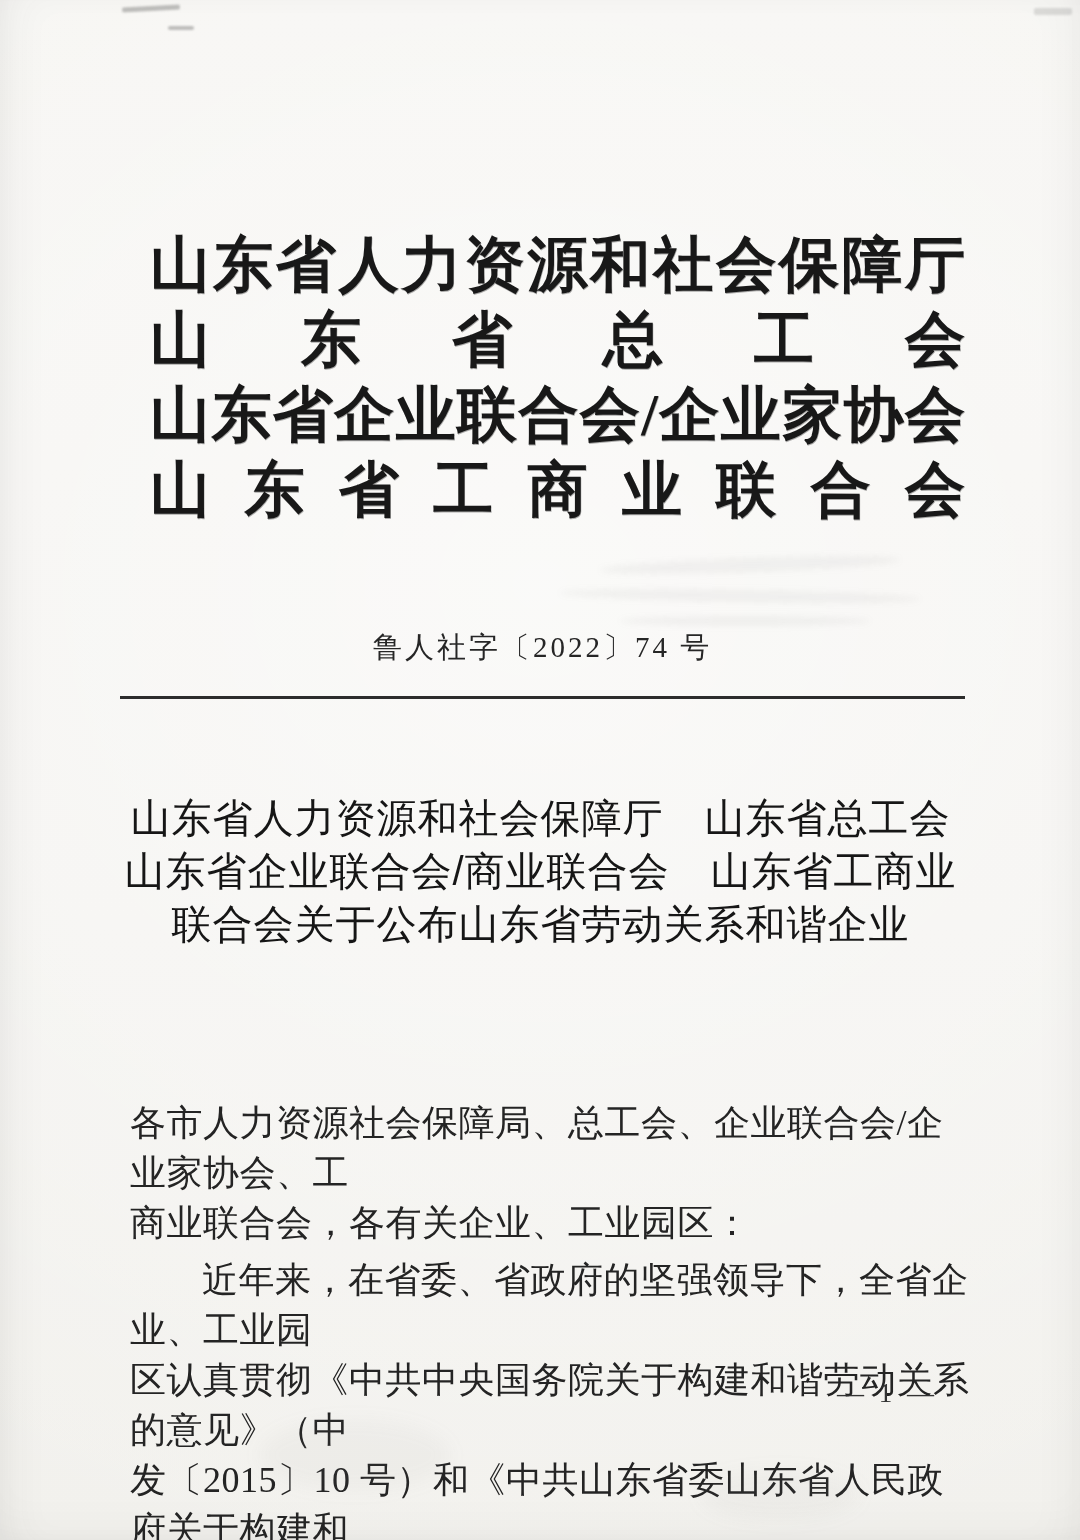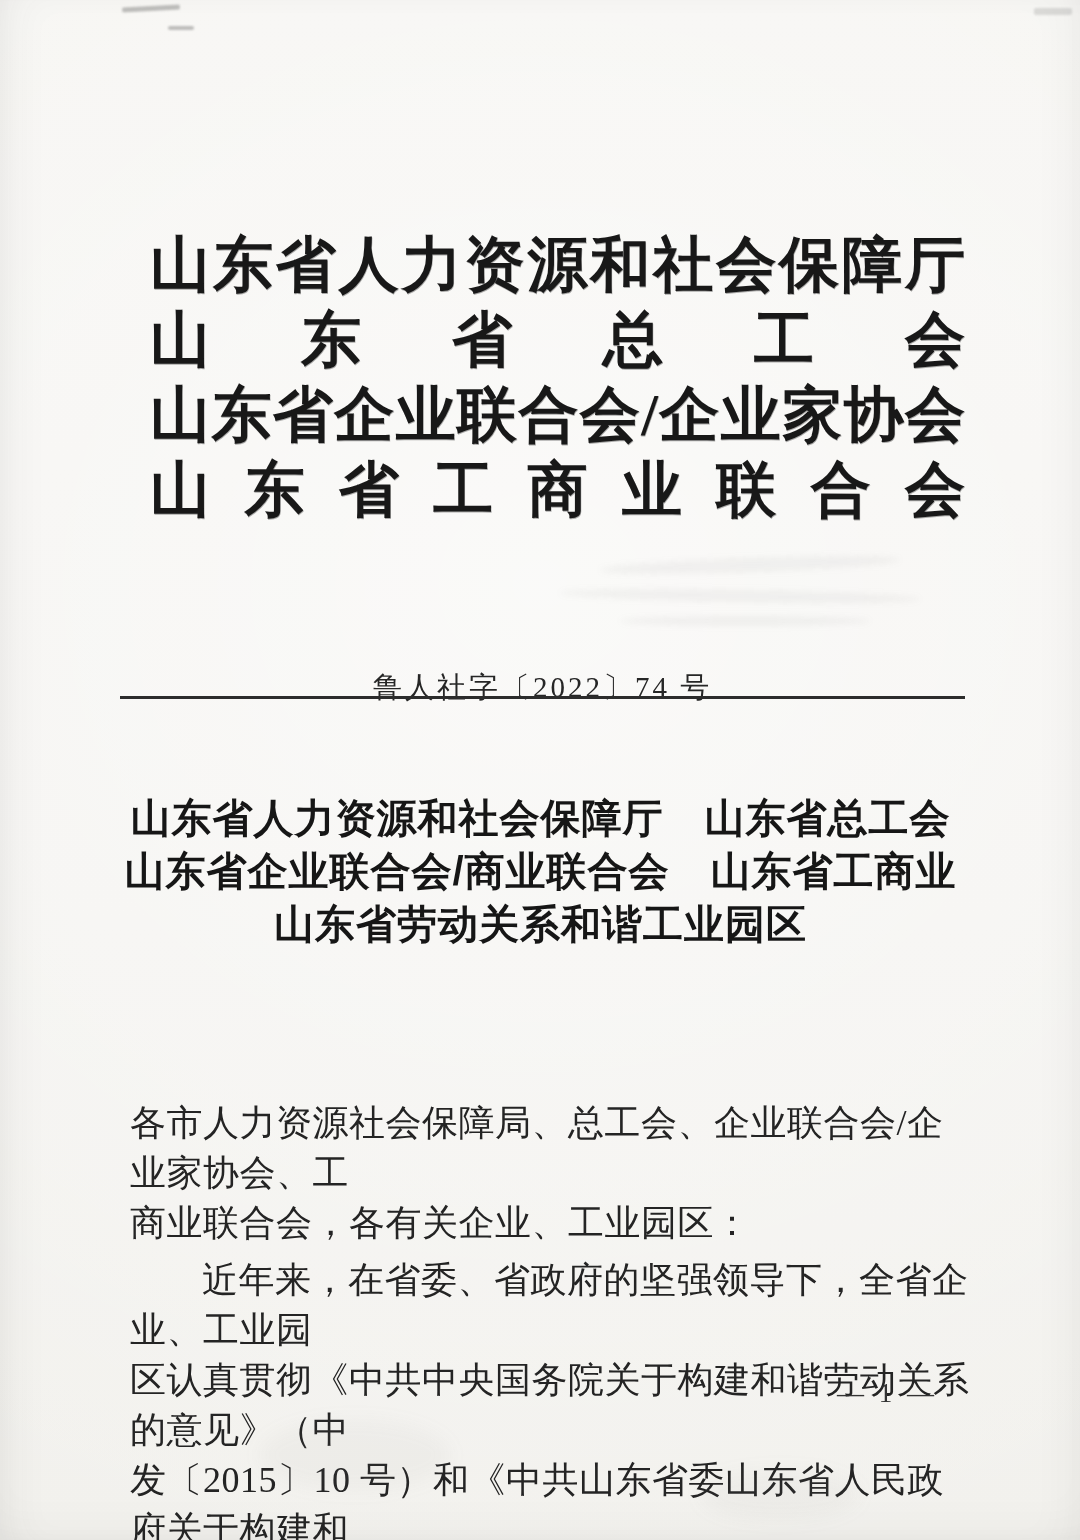--- a/index.html
+++ b/index.html
@@ -34,42 +34,42 @@
     font-family: "Liberation Serif", serif;
     font-weight: 900;
     font-size: 60px;
     line-height: 75px;
     color: #181818;
     text-shadow: 0.5px 0.5px 0 rgba(20,20,20,0.35);
   }
 
   .doc-number {
     position: absolute;
-    top: 668px; left: 120px; width: 845px;
+    top: 628px; left: 120px; width: 845px;
     text-align: center;
     font-size: 29px;
     letter-spacing: 3px;
     color: #262626;
   }
 
   .rule {
     position: absolute;
     top: 696px; left: 120px; width: 845px; height: 3px;
     background: #2c2c2c;
   }
 
   
   .title-block {
     position: absolute;
     top: 792px; left: 118px; width: 845px;
     text-align: center;
   }
   .title-line {
     font-family: "Liberation Sans", sans-serif;
-    font-weight: 700;
+    font-weight: 400;
     font-size: 40px;
     line-height: 53px;
     letter-spacing: 1px;
     color: #161616;
   }
 
   
   .body-block {
     position: absolute;
     top: 1098px; left: 130px; width: 848px;
@@ -170,21 +170,21 @@
       </div>
   </div>
 
   <div class="doc-number">鲁人社字〔2022〕74 号</div>
 
   <div class="rule"></div>
 
   <div class="title-block">
     <div class="title-line">山东省人力资源和社会保障厅　山东省总工会</div>
     <div class="title-line">山东省企业联合会/商业联合会　山东省工商业</div>
-    <div class="title-line">山东省劳动关系和谐工业园区</div>
+    <div class="title-line">联合会关于公布山东省劳动关系和谐企业</div>
   </div>
 
   <div class="body-block">
     <p>各市人力资源社会保障局、总工会、企业联合会/企业家协会、工
 商业联合会，各有关企业、工业园区：</p>
     <p class="para-indent">近年来，在省委、省政府的坚强领导下，全省企业、工业园
 区认真贯彻《中共中央国务院关于构建和谐劳动关系的意见》（中
 发〔2015〕10 号）和《中共山东省委山东省人民政府关于构建和</p>
   </div>
 

